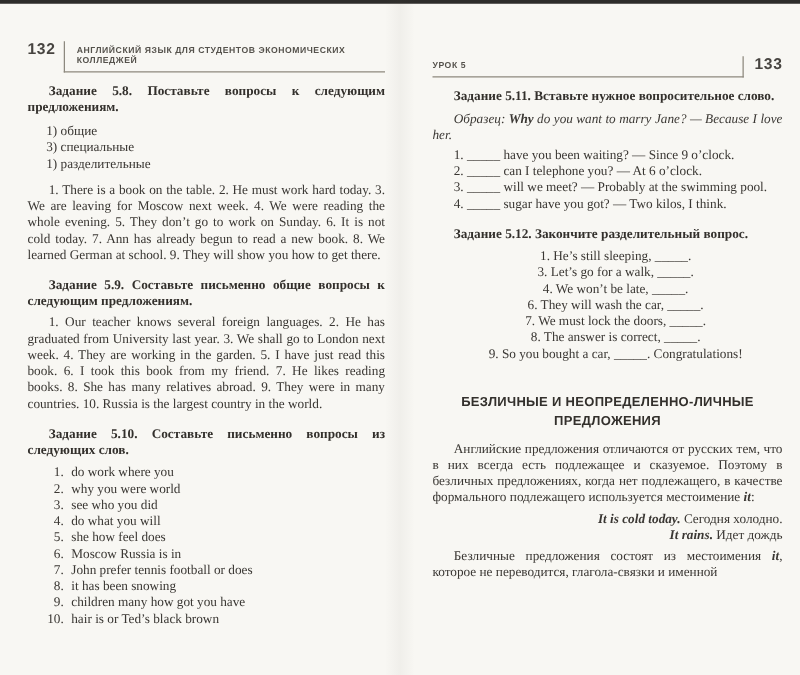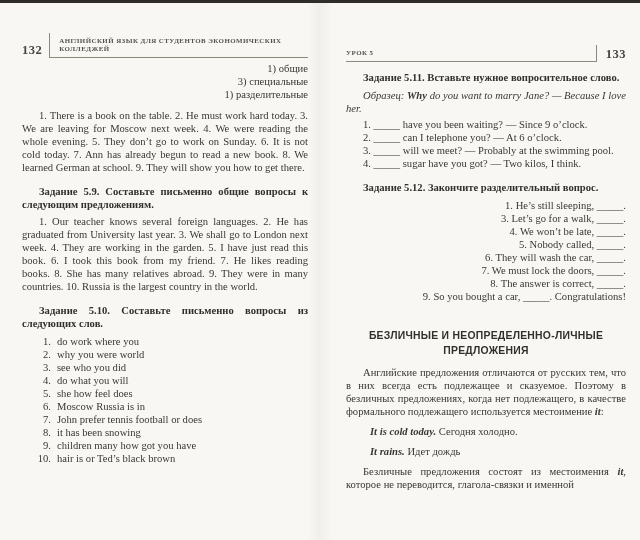--- a/index.html
+++ b/index.html
@@ -18,78 +18,79 @@
     position:absolute; left:308px; top:0; width:24px; height:540px;
     background:linear-gradient(90deg, rgba(0,0,0,0) 0%, rgba(90,85,75,0.05) 50%, rgba(0,0,0,0) 100%);
     pointer-events:none;
   }
   .spread { display:flex; }
   .page { width:320px; box-sizing:border-box; font-size:10.6px; line-height:13px; text-align:justify; }
   .page-left  { padding:30px 12px 0 22px; }
   .page-right { padding:42px 14px 0 26px; }
 
   
-  .page-header { display:flex; align-items:flex-end; font-family:Liberation Serif, serif; }
+  .page-header { display:flex; align-items:flex-start; font-family:Liberation Sans, sans-serif; }
   .page-num { font-weight:bold; font-size:12.5px; line-height:12px; color:#474440; letter-spacing:0.5px; }
   .running-head {
     flex:1; font-weight:bold; font-size:6.9px; line-height:8px;
     color:#55524c; letter-spacing:0.45px; text-align:left;
   }
   .page-left .page-num { margin-right:7px; }
   .page-left .running-head {
     border-left:1.5px solid #8d897f; border-bottom:1.5px solid #8d897f;
     padding:4px 0 4px 9px; margin-bottom:-2px;
   }
   .page-right .page-num { margin-left:9px; }
   .page-right .running-head {
     border-right:1.5px solid #8d897f; border-bottom:1.5px solid #8d897f;
     padding:4px 6px 4px 0; margin-bottom:-2px;
   }
 
   
   .task-heading { font-weight:bold; text-indent:17px; margin:11px 0 4px 0; color:#33302c; }
   .para { text-indent:17px; margin:4px 0; }
-  .type-list { margin:6px 0 8px 0; padding-left:15px; text-align:right; }
+  .type-list { margin:6px 0 8px 0; padding-left:15px; text-align:left; }
   .type-list .row { margin:0; }
 
   .word-list { margin:5px 0 0 0; padding-left:6px; text-align:left; }
   .word-row { display:flex; }
   .w-num { width:23px; text-align:right; margin-right:6px; flex:none; }
 
   .q-item { text-indent:17px; margin:0; }
-  .tag-list { margin:5px 0 0 0; padding-left:13px; text-align:right; }
+  .tag-list { margin:5px 0 0 0; padding-left:13px; text-align:center; }
   .tag-list .row { margin:0; }
 
   .sample { text-indent:17px; margin:5px 0 3px 0; }
   .i  { font-style:italic; }
   .bi { font-style:italic; font-weight:bold; }
 
   .section-heading {
     font-family:"Liberation Sans", sans-serif; font-weight:bold;
     font-size:10.4px; line-height:14.5px; letter-spacing:0.25px;
     text-align:center; white-space:pre-line; color:#33302c;
     margin:26px auto 8px auto;
   }
-  .example { padding-left:17px; margin:7px; text-align:left; }
+  .example { padding-left:17px; margin:0; text-align:right; }
 </style>
 </head>
 <body>
 
 <div class="book">
   <div class="top-strip"></div>
   <div class="gutter-shade"></div>
 
   <div class="spread">
 
     <div class="page page-left">
       <div class="page-header">
         <span class="page-num">132</span>
         <span class="running-head">АНГЛИЙСКИЙ ЯЗЫК ДЛЯ СТУДЕНТОВ ЭКОНОМИЧЕСКИХ КОЛЛЕДЖЕЙ</span>
       </div>
 
+      <p class="task-heading">Задание 5.8. Поставьте вопросы к следующим предложениям.</p>
 
       <div class="type-list">
         <div class="row">1) общие</div>
         <div class="row">3) специальные</div>
         <div class="row">1) разделительные</div>
       </div>
 
       <p class="para">1. There is a book on the table. 2. He must work hard today. 3. We are leaving for Moscow next week. 4. We were reading the whole evening. 5. They don’t go to work on Sunday. 6. It is not cold today. 7. Ann has already begun to read a new book. 8. We learned German at school. 9. They will show you how to get there.</p>
 
       <p class="task-heading">Задание 5.9. Составьте письменно общие вопросы к следующим предложениям.</p>
@@ -153,21 +154,20 @@
       <p class="q-item">1. _____ have you been waiting? — Since 9 o’clock.</p>
       <p class="q-item">2. _____ can I telephone you? — At 6 o’clock.</p>
       <p class="q-item">3. _____ will we meet? — Probably at the swimming pool.</p>
       <p class="q-item">4. _____ sugar have you got? — Two kilos, I think.</p>
 
       <p class="task-heading">Задание 5.12. Закончите разделительный вопрос.</p>
       <div class="tag-list">
         <div class="row">1. He’s still sleeping, _____.</div>
         <div class="row">3. Let’s go for a walk, _____.</div>
         <div class="row">4. We won’t be late, _____.</div>
-        <div class="row">5. Nobody called, _____.</div>
         <div class="row">6. They will wash the car, _____.</div>
         <div class="row">7. We must lock the doors, _____.</div>
         <div class="row">8. The answer is correct, _____.</div>
         <div class="row">9. So you bought a car, _____. Congratulations!</div>
       </div>
 
       <div class="section-heading">БЕЗЛИЧНЫЕ И НЕОПРЕДЕЛЕННО-ЛИЧНЫЕ
 ПРЕДЛОЖЕНИЯ</div>
 
       <p class="para"><span>Английские предложения отличаются от русских тем, что в них всегда есть подлежащее и сказуемое. Поэтому в безличных предложениях, когда нет подлежащего, в качестве формального подлежащего используется местоимение </span><span class="bi">it</span><span>:</span></p>

